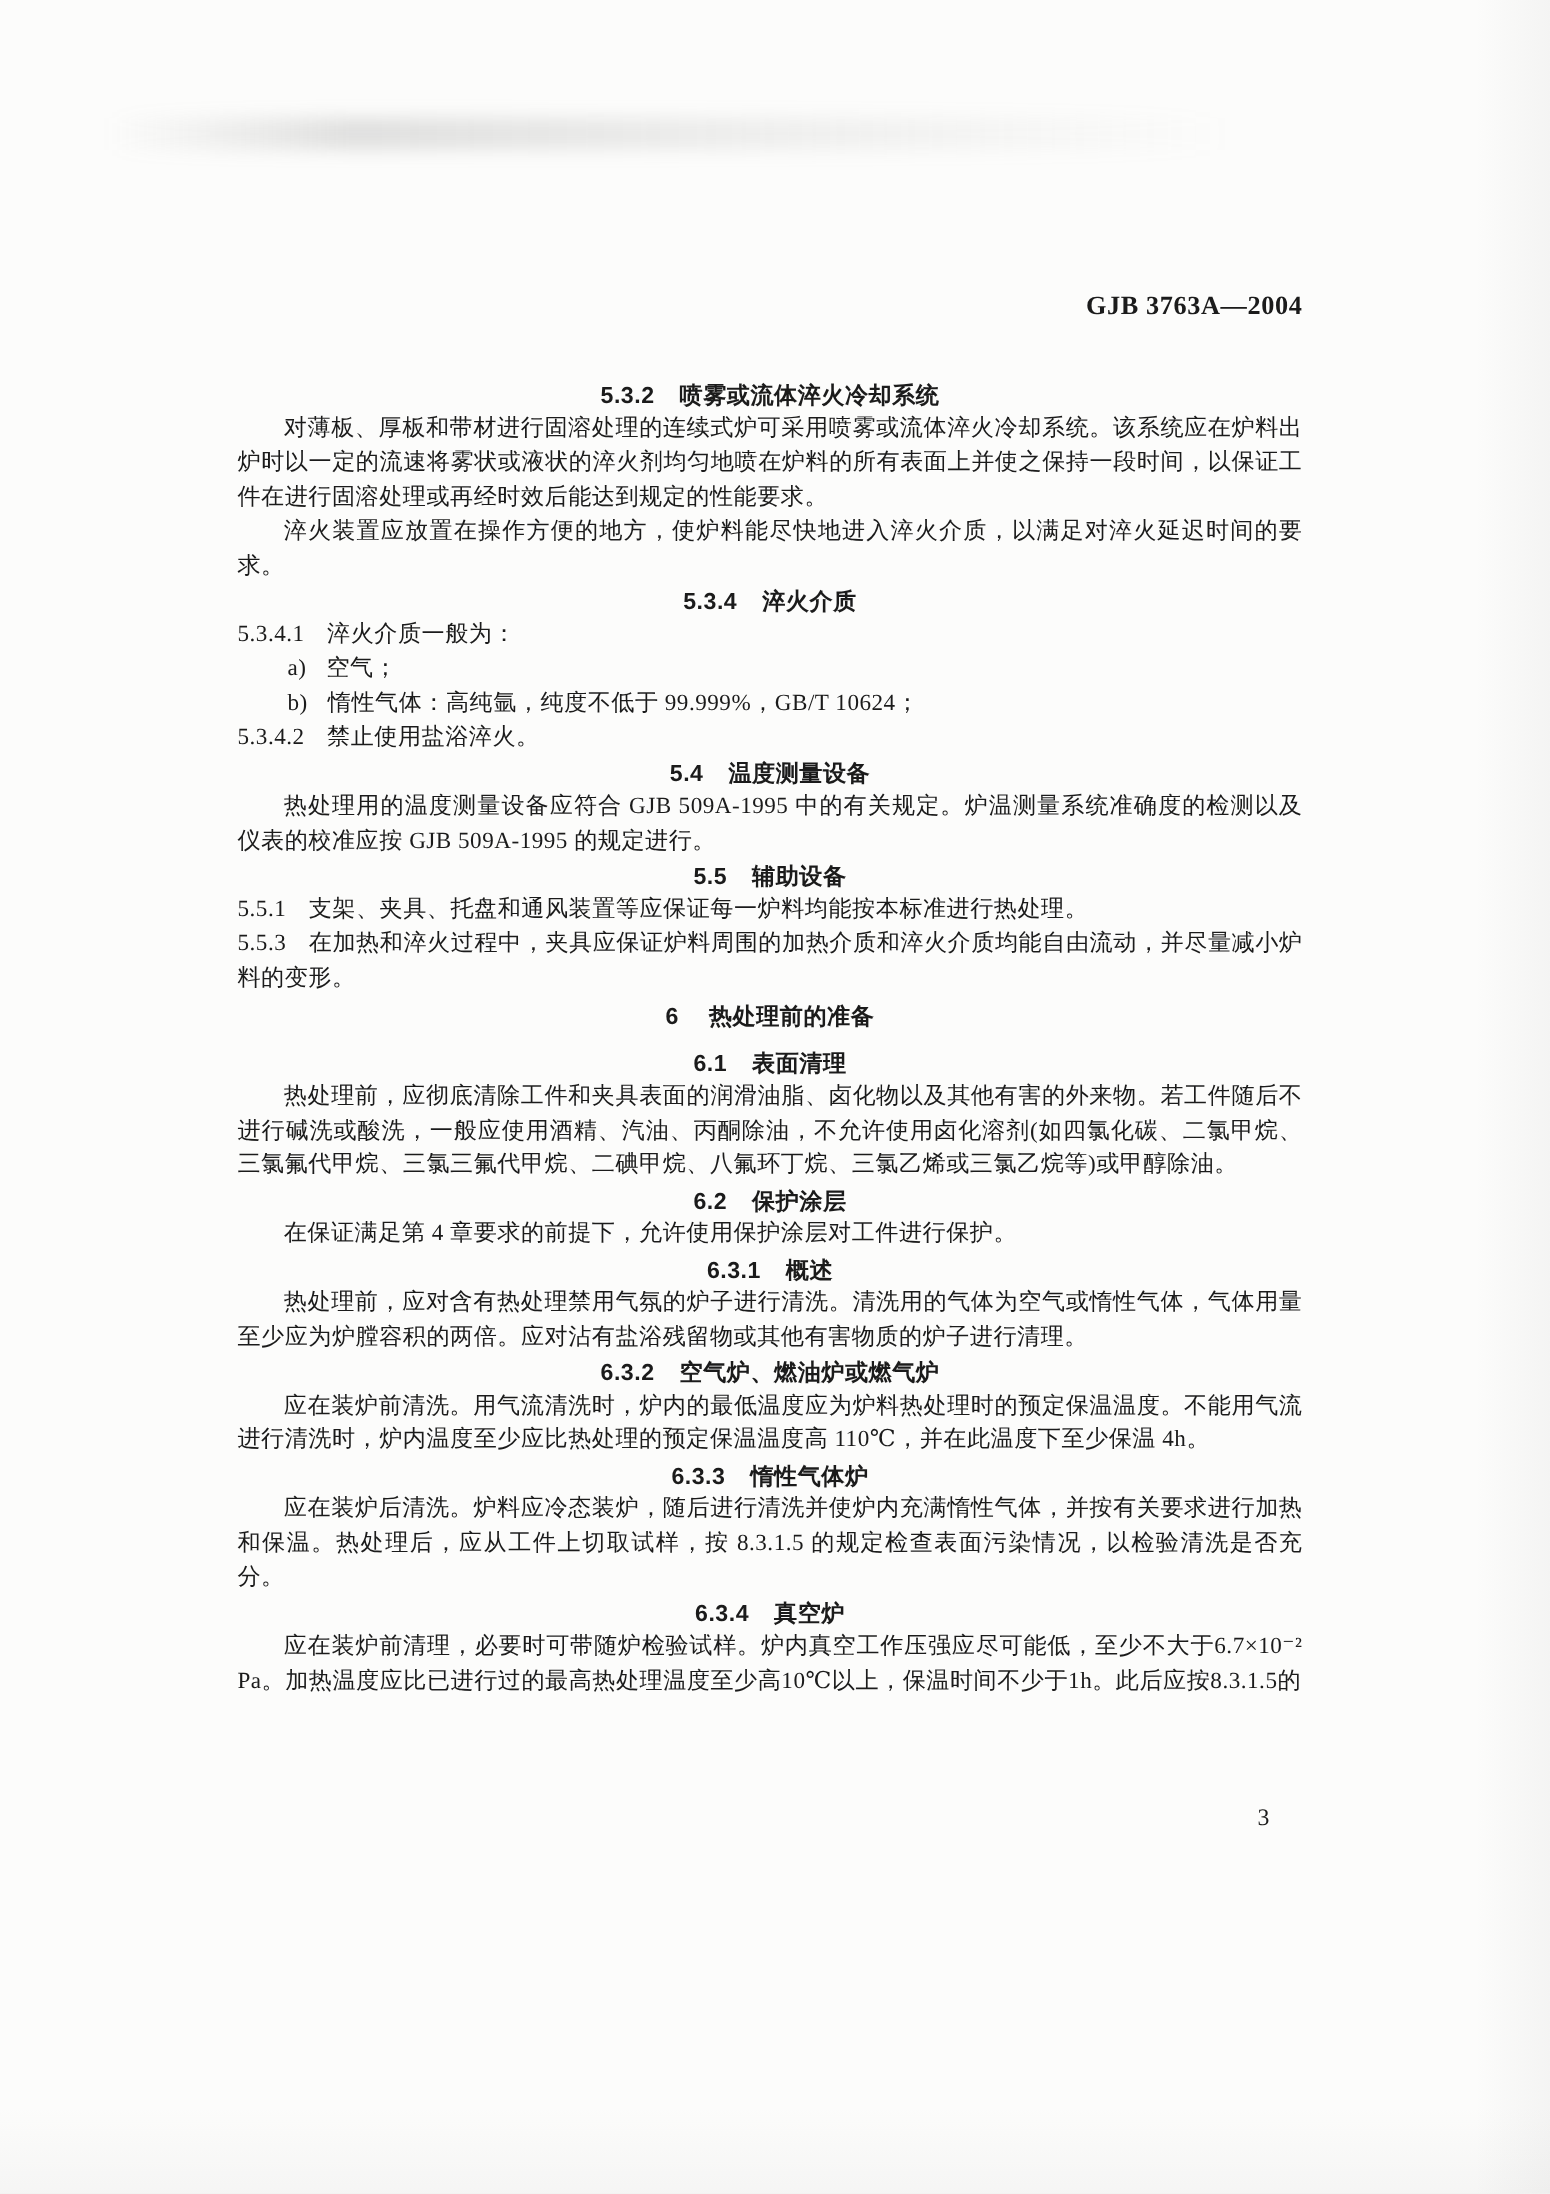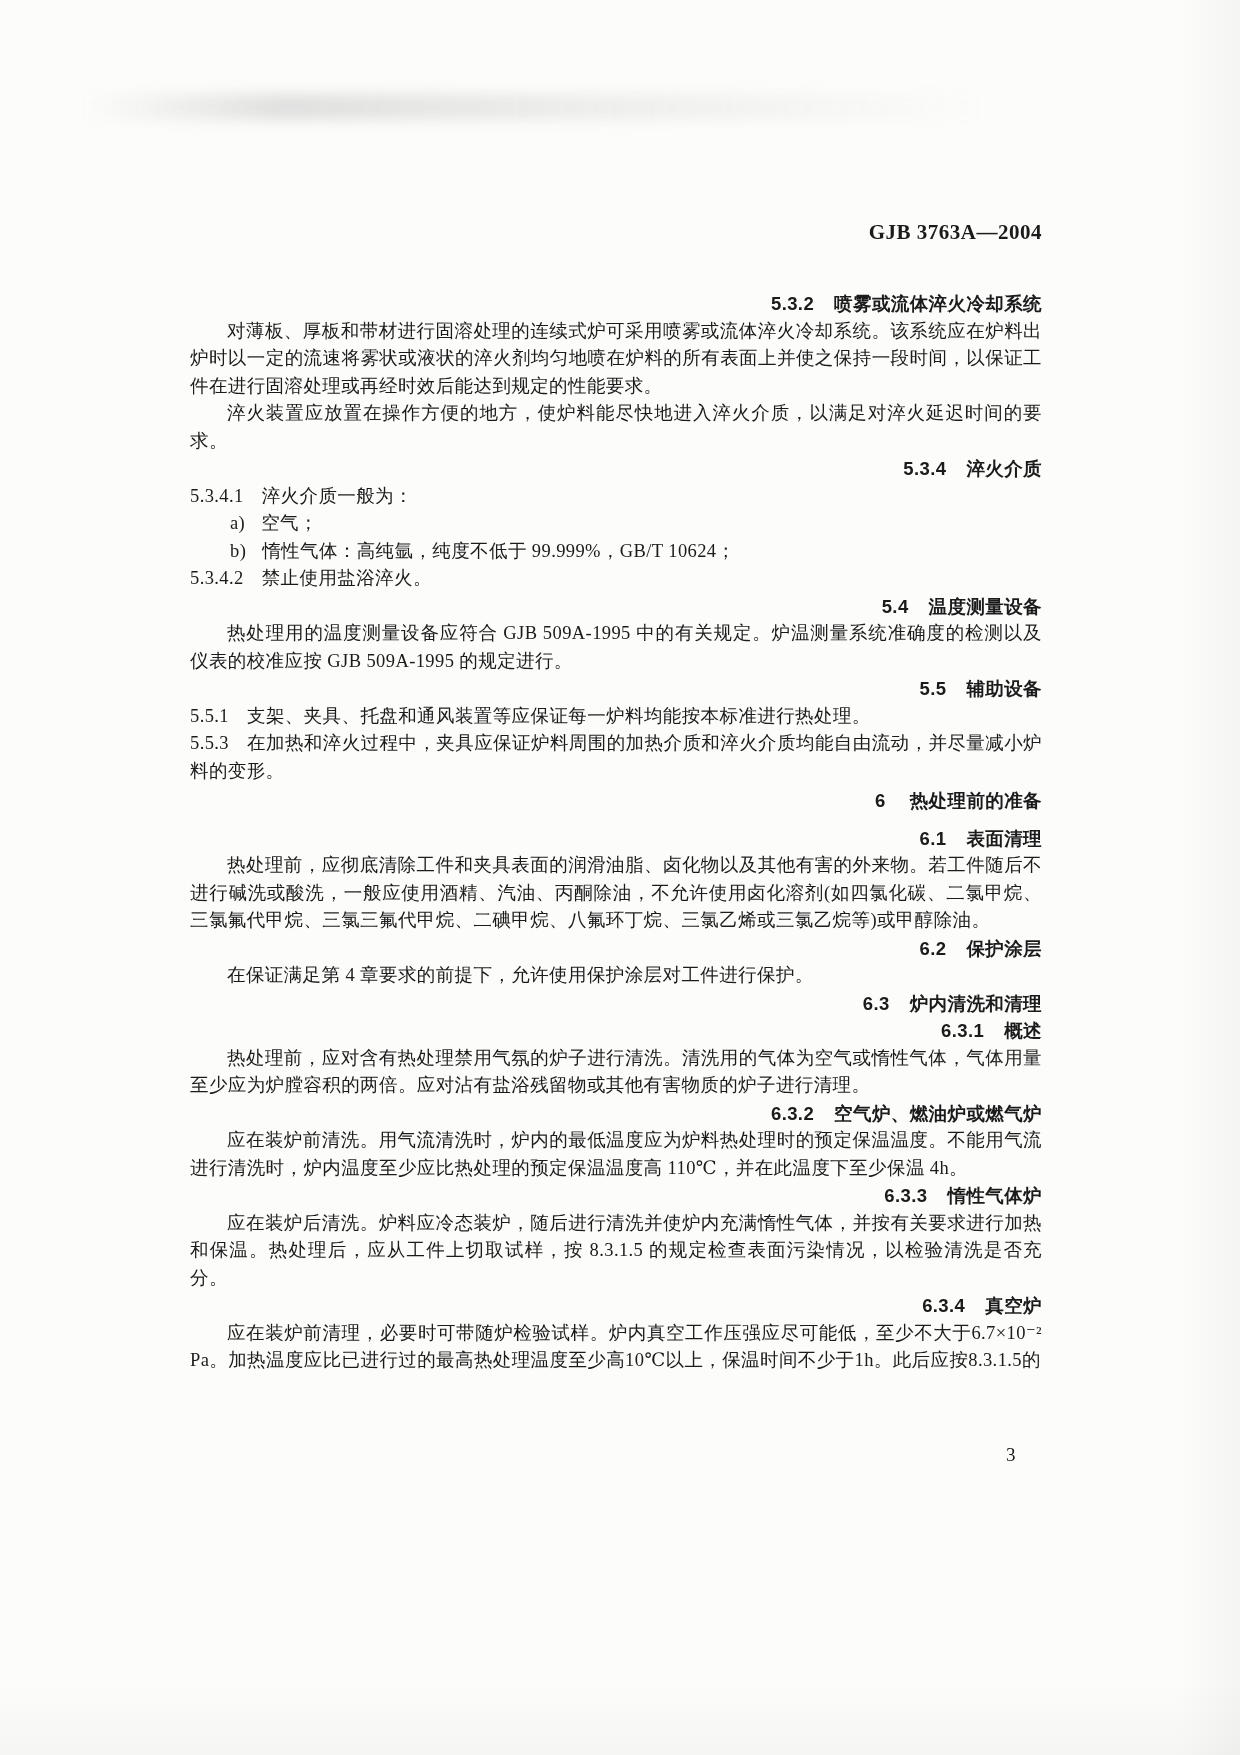--- a/index.html
+++ b/index.html
@@ -21,33 +21,33 @@
   }
   .scan-shade-right{
     position:absolute;right:0;top:0;width:60px;height:100%;
     background:linear-gradient(90deg,rgba(0,0,0,0),rgba(140,140,140,.07));
   }
   .scan-shade-bottom{
     position:absolute;left:0;bottom:0;width:100%;height:70px;
     background:linear-gradient(180deg,rgba(0,0,0,0),rgba(140,140,140,.06));
   }
   .content{
-    position:absolute;left:190px;top:220px;width:852px;
+    position:absolute;left:190px;top:232px;width:852px;
     font-size:18.5px;line-height:27.5px;letter-spacing:.4px;
     text-align:justify;
   }
   .doc-header{
     text-align:right;
     font-family:"Liberation Serif","DejaVu Serif",serif;
     font-weight:bold;font-size:21px;line-height:24px;letter-spacing:.5px;
     margin-bottom:46px;
   }
   .h1,.h2{
     font-family:"Liberation Sans","DejaVu Sans",sans-serif;
-    font-weight:bold;text-align:right;
+    font-weight:bold;text-align:center;
   }
   .h1{margin-top:2px;margin-bottom:10px;}
   .h1 .num{margin-right:24px;font-family:"Liberation Sans","DejaVu Sans",sans-serif;}
   .h2 .num{margin-right:20px;font-family:"Liberation Sans","DejaVu Sans",sans-serif;}
   .para{text-indent:2em;}
   .clause .cnum{margin-right:18px;}
   .li{padding-left:40px;}
   .li .marker{margin-right:16px;}
   .page-number{
     position:absolute;left:1006px;top:1444px;
@@ -76,21 +76,20 @@
         <div class="h2"><span class="num">5.4</span><span class="ttl">温度测量设备</span></div>
         <div class="para">热处理用的温度测量设备应符合 GJB 509A-1995 中的有关规定。炉温测量系统准确度的检测以及仪表的校准应按 GJB 509A-1995 的规定进行。</div>
         <div class="h2"><span class="num">5.5</span><span class="ttl">辅助设备</span></div>
         <div class="clause"><span class="cnum">5.5.1</span>支架、夹具、托盘和通风装置等应保证每一炉料均能按本标准进行热处理。</div>
         <div class="clause"><span class="cnum">5.5.3</span>在加热和淬火过程中，夹具应保证炉料周围的加热介质和淬火介质均能自由流动，并尽量减小炉料的变形。</div>
         <div class="h1"><span class="num">6</span><span class="ttl">热处理前的准备</span></div>
         <div class="h2"><span class="num">6.1</span><span class="ttl">表面清理</span></div>
         <div class="para">热处理前，应彻底清除工件和夹具表面的润滑油脂、卤化物以及其他有害的外来物。若工件随后不进行碱洗或酸洗，一般应使用酒精、汽油、丙酮除油，不允许使用卤化溶剂(如四氯化碳、二氯甲烷、三氯氟代甲烷、三氯三氟代甲烷、二碘甲烷、八氟环丁烷、三氯乙烯或三氯乙烷等)或甲醇除油。</div>
         <div class="h2"><span class="num">6.2</span><span class="ttl">保护涂层</span></div>
         <div class="para">在保证满足第 4 章要求的前提下，允许使用保护涂层对工件进行保护。</div>
-        <div class="h2"><span class="num">6.3</span><span class="ttl">炉内清洗和清理</span></div>
         <div class="h2"><span class="num">6.3.1</span><span class="ttl">概述</span></div>
         <div class="para">热处理前，应对含有热处理禁用气氛的炉子进行清洗。清洗用的气体为空气或惰性气体，气体用量至少应为炉膛容积的两倍。应对沾有盐浴残留物或其他有害物质的炉子进行清理。</div>
         <div class="h2"><span class="num">6.3.2</span><span class="ttl">空气炉、燃油炉或燃气炉</span></div>
         <div class="para">应在装炉前清洗。用气流清洗时，炉内的最低温度应为炉料热处理时的预定保温温度。不能用气流进行清洗时，炉内温度至少应比热处理的预定保温温度高 110℃，并在此温度下至少保温 4h。</div>
         <div class="h2"><span class="num">6.3.3</span><span class="ttl">惰性气体炉</span></div>
         <div class="para">应在装炉后清洗。炉料应冷态装炉，随后进行清洗并使炉内充满惰性气体，并按有关要求进行加热和保温。热处理后，应从工件上切取试样，按 8.3.1.5 的规定检查表面污染情况，以检验清洗是否充分。</div>
         <div class="h2"><span class="num">6.3.4</span><span class="ttl">真空炉</span></div>
         <div class="para">应在装炉前清理，必要时可带随炉检验试样。炉内真空工作压强应尽可能低，至少不大于6.7×10⁻² Pa。加热温度应比已进行过的最高热处理温度至少高10℃以上，保温时间不少于1h。此后应按8.3.1.5的</div>
       </div>
   </div>

